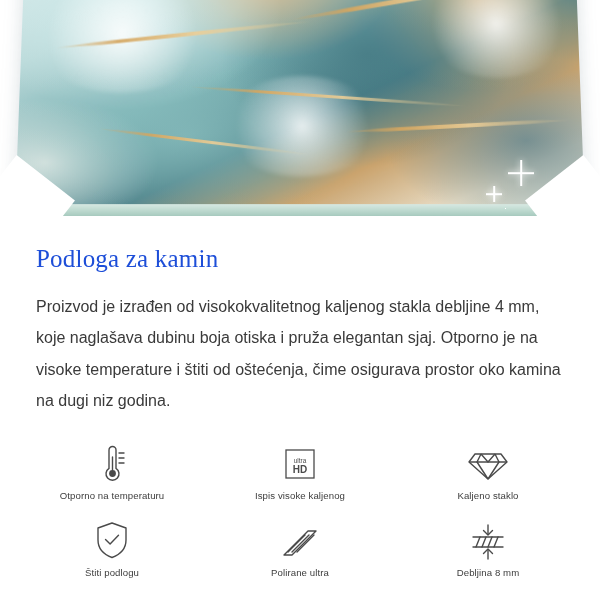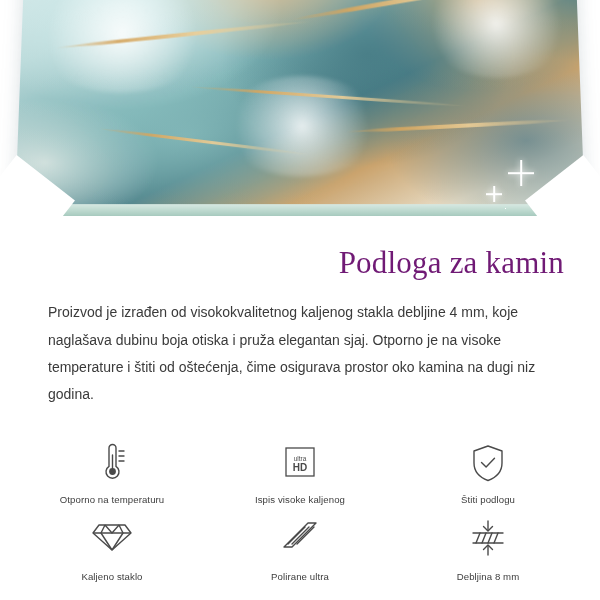--- a/index.html
+++ b/index.html
@@ -120,57 +120,56 @@
   .sp2 { left: 486px; top: 186px; width: 16px; height: 16px; }
   .sp2:before { width: 16px; }
   .sp2:after  { height: 16px; }
 
   
   .content {
     padding: 26px 36px 0 36px;
   }
   .headline {
     font-family: "Liberation Serif", serif;
-    font-size: 31px;
+    font-size: 25px;
     line-height: 1.33;
     font-weight: 400;
-    color: #701a75;
+    color: #1d4ed8;
     margin: 0 0 16px 0;
     letter-spacing: 0.2px;
-    text-align: right;
   }
   .headline .line2 {
     display: block;
   }
   .paragraph {
-    font-size: 14px;
+    font-size: 16px;
     line-height: 1.95;
     color: #3a3a3a;
-    margin: 12px;
+    margin: 0;
     max-width: 532px;
   }
 
   
   .features {
     margin-top: 22px;
     padding: 0 18px;
     display: grid;
     grid-template-columns: repeat(3, 1fr);
     row-gap: 14px;
   }
   .feature {
     display: flex;
     flex-direction: column;
     align-items: center;
     text-align: center;
   }
   .feature-icon {
     height: 46px;
     display: flex;
-    align-items: flex-start;
+    align-items: flex-end;
     justify-content: center;
     margin-bottom: 6px;
   }
   .feature-label {
     font-size: 9.6px;
     color: #3d3d3d;
     letter-spacing: 0.1px;
   }
   svg { display: block; }
 </style>
@@ -225,39 +224,39 @@
           <rect x="6" y="6" width="28" height="28"></rect>
           <text x="20" y="18.5" font-family="Liberation Sans, sans-serif" font-size="6.4" fill="#4a4a4a" stroke="none" text-anchor="middle">ultra</text>
           <text x="20" y="29" font-family="Liberation Sans, sans-serif" font-size="10" font-weight="bold" fill="#4a4a4a" stroke="none" text-anchor="middle">HD</text>
         </svg>
       </div>
       <div class="feature-label">Ispis visoke kaljenog</div>
     </div>
 
     <div class="feature">
       <div class="feature-icon">
-        <svg width="40" height="42" viewBox="0 0 40 42" fill="none" stroke="#4a4a4a" stroke-width="1.4" stroke-linecap="round" stroke-linejoin="round">
-          <path d="M20 4 34 9v12c0 9-6.2 14.6-14 17.5C12.2 35.6 6 30 6 21V9L20 4z"></path>
-          <path d="M13.5 20.5l4.6 4.6 8.4-8.8"></path>
-        </svg>
-      </div>
-      <div class="feature-label">Štiti podlogu</div>
-    </div>
-
-    <div class="feature">
-      <div class="feature-icon">
         <svg width="42" height="36" viewBox="0 0 42 36" fill="none" stroke="#4a4a4a" stroke-width="1.4" stroke-linejoin="round">
           <path d="M8 6h26l6 8-19 17L2 14 8 6z"></path>
           <path d="M2 14h38"></path>
           <path d="M14 6l-4 8 11 17"></path>
           <path d="M28 6l4 8-11 17"></path>
           <path d="M14 6l7 8 7-8"></path>
         </svg>
       </div>
       <div class="feature-label">Kaljeno staklo</div>
+    </div>
+
+    <div class="feature">
+      <div class="feature-icon">
+        <svg width="40" height="42" viewBox="0 0 40 42" fill="none" stroke="#4a4a4a" stroke-width="1.4" stroke-linecap="round" stroke-linejoin="round">
+          <path d="M20 4 34 9v12c0 9-6.2 14.6-14 17.5C12.2 35.6 6 30 6 21V9L20 4z"></path>
+          <path d="M13.5 20.5l4.6 4.6 8.4-8.8"></path>
+        </svg>
+      </div>
+      <div class="feature-label">Štiti podlogu</div>
     </div>
 
     <div class="feature">
       <div class="feature-icon">
         <svg width="42" height="34" viewBox="0 0 42 34" fill="none" stroke="#4a4a4a" stroke-width="1.4" stroke-linecap="round" stroke-linejoin="round">
           <path d="M5 28 29 4h8L13 28H5z"></path>
           <path d="M13 25 30 8"></path>
           <path d="M18 25 35 8"></path>
           <path d="M9 25 26 8"></path>
         </svg>

